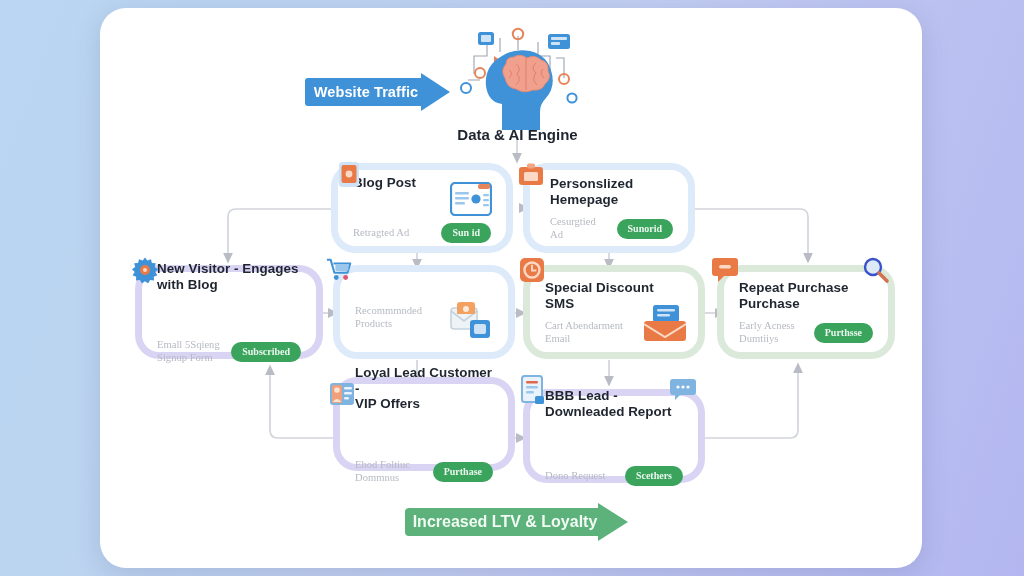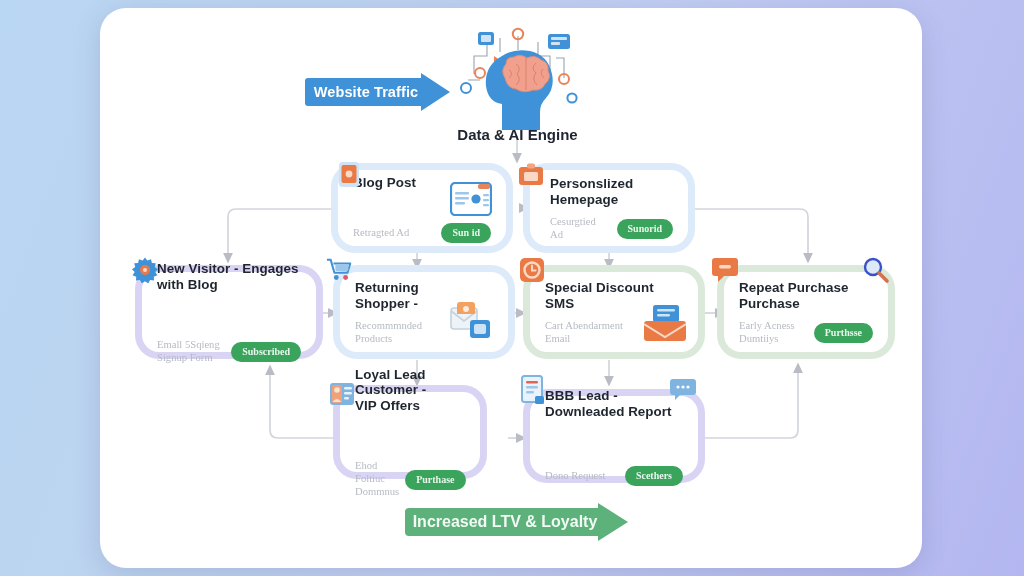--- a/index.html
+++ b/index.html
@@ -288,22 +288,20 @@
       <path d="M13,0.5 l2.3,3.1 3.7,-1.4 0.9,3.8 3.9,0.3 -1,3.8 3.2,2.1 -2.7,2.8 2.1,3.3
                -3.6,1.4 0.2,3.9 -3.9,-0.6 -1.9,3.4 -3.2,-2.2 -3.2,2.2 -1.9,-3.4 -3.9,0.6
                0.2,-3.9 -3.6,-1.4 2.1,-3.3 -2.7,-2.8 3.2,-2.1 -1,-3.8 3.9,-0.3 0.9,-3.8
                3.7,1.4 z" fill="#3f92d8"></path>
       <circle cx="13" cy="13" r="5" fill="#ea7a45"></circle>
       <circle cx="13" cy="13" r="2" fill="#fbd9c6"></circle>
     </svg>
   </div>
 
   <div class="card halo-blue" style="left:240px; top:264px; width:168px; height:80px;">
-    <div class="title">Returning
-Shopper -</div>
     <div class="row">
       <div class="sub">Recommmnded
 Products</div>
 
     </div>
     <svg class="illus" style="position:absolute; right:14px; top:30px;" width="44" height="40" viewBox="0 0 44 40">
       <rect x="1" y="6" width="26" height="21" rx="3" fill="#eef3f7" stroke="#c4d2de" stroke-width="1.6"></rect>
       <path d="M1,9 L14,19 L27,9" fill="none" stroke="#c4d2de" stroke-width="1.6"></path>
       <path d="M10,0 h12 a3,3 0 0 1 3,3 v9 h-18 v-9 a3,3 0 0 1 3,-3 z" fill="#f3a160"></path>
       <circle cx="16" cy="7" r="3" fill="#fdeadb"></circle>
@@ -360,21 +358,21 @@
     </svg>
   </div>
 
   <div class="corner-icon" style="left:762px; top:248px;">
     <svg width="28" height="28" viewBox="0 0 28 28">
       <circle cx="11" cy="11" r="8" fill="#dce9f7" stroke="#3a52c9" stroke-width="2.4"></circle>
       <path d="M17,17 L25,25" stroke="#d4724f" stroke-width="3.6" stroke-linecap="round"></path>
     </svg>
   </div>
 
-  <div class="card halo-purple" style="left:240px; top:384px; width:140px; height:80px;">
+  <div class="card halo-purple" style="left:240px; top:376px; width:168px; height:80px;">
     <div class="title">Loyal Lead Customer -
 VIP Offers</div>
     <div class="row">
       <div class="sub">Ehod Foltiuc
 Dommnus</div>
       <div class="badge">Purthase</div>
     </div>
   </div>
   <div class="corner-icon" style="left:228px; top:372px;">
     <svg width="26" height="24" viewBox="0 0 26 24">

